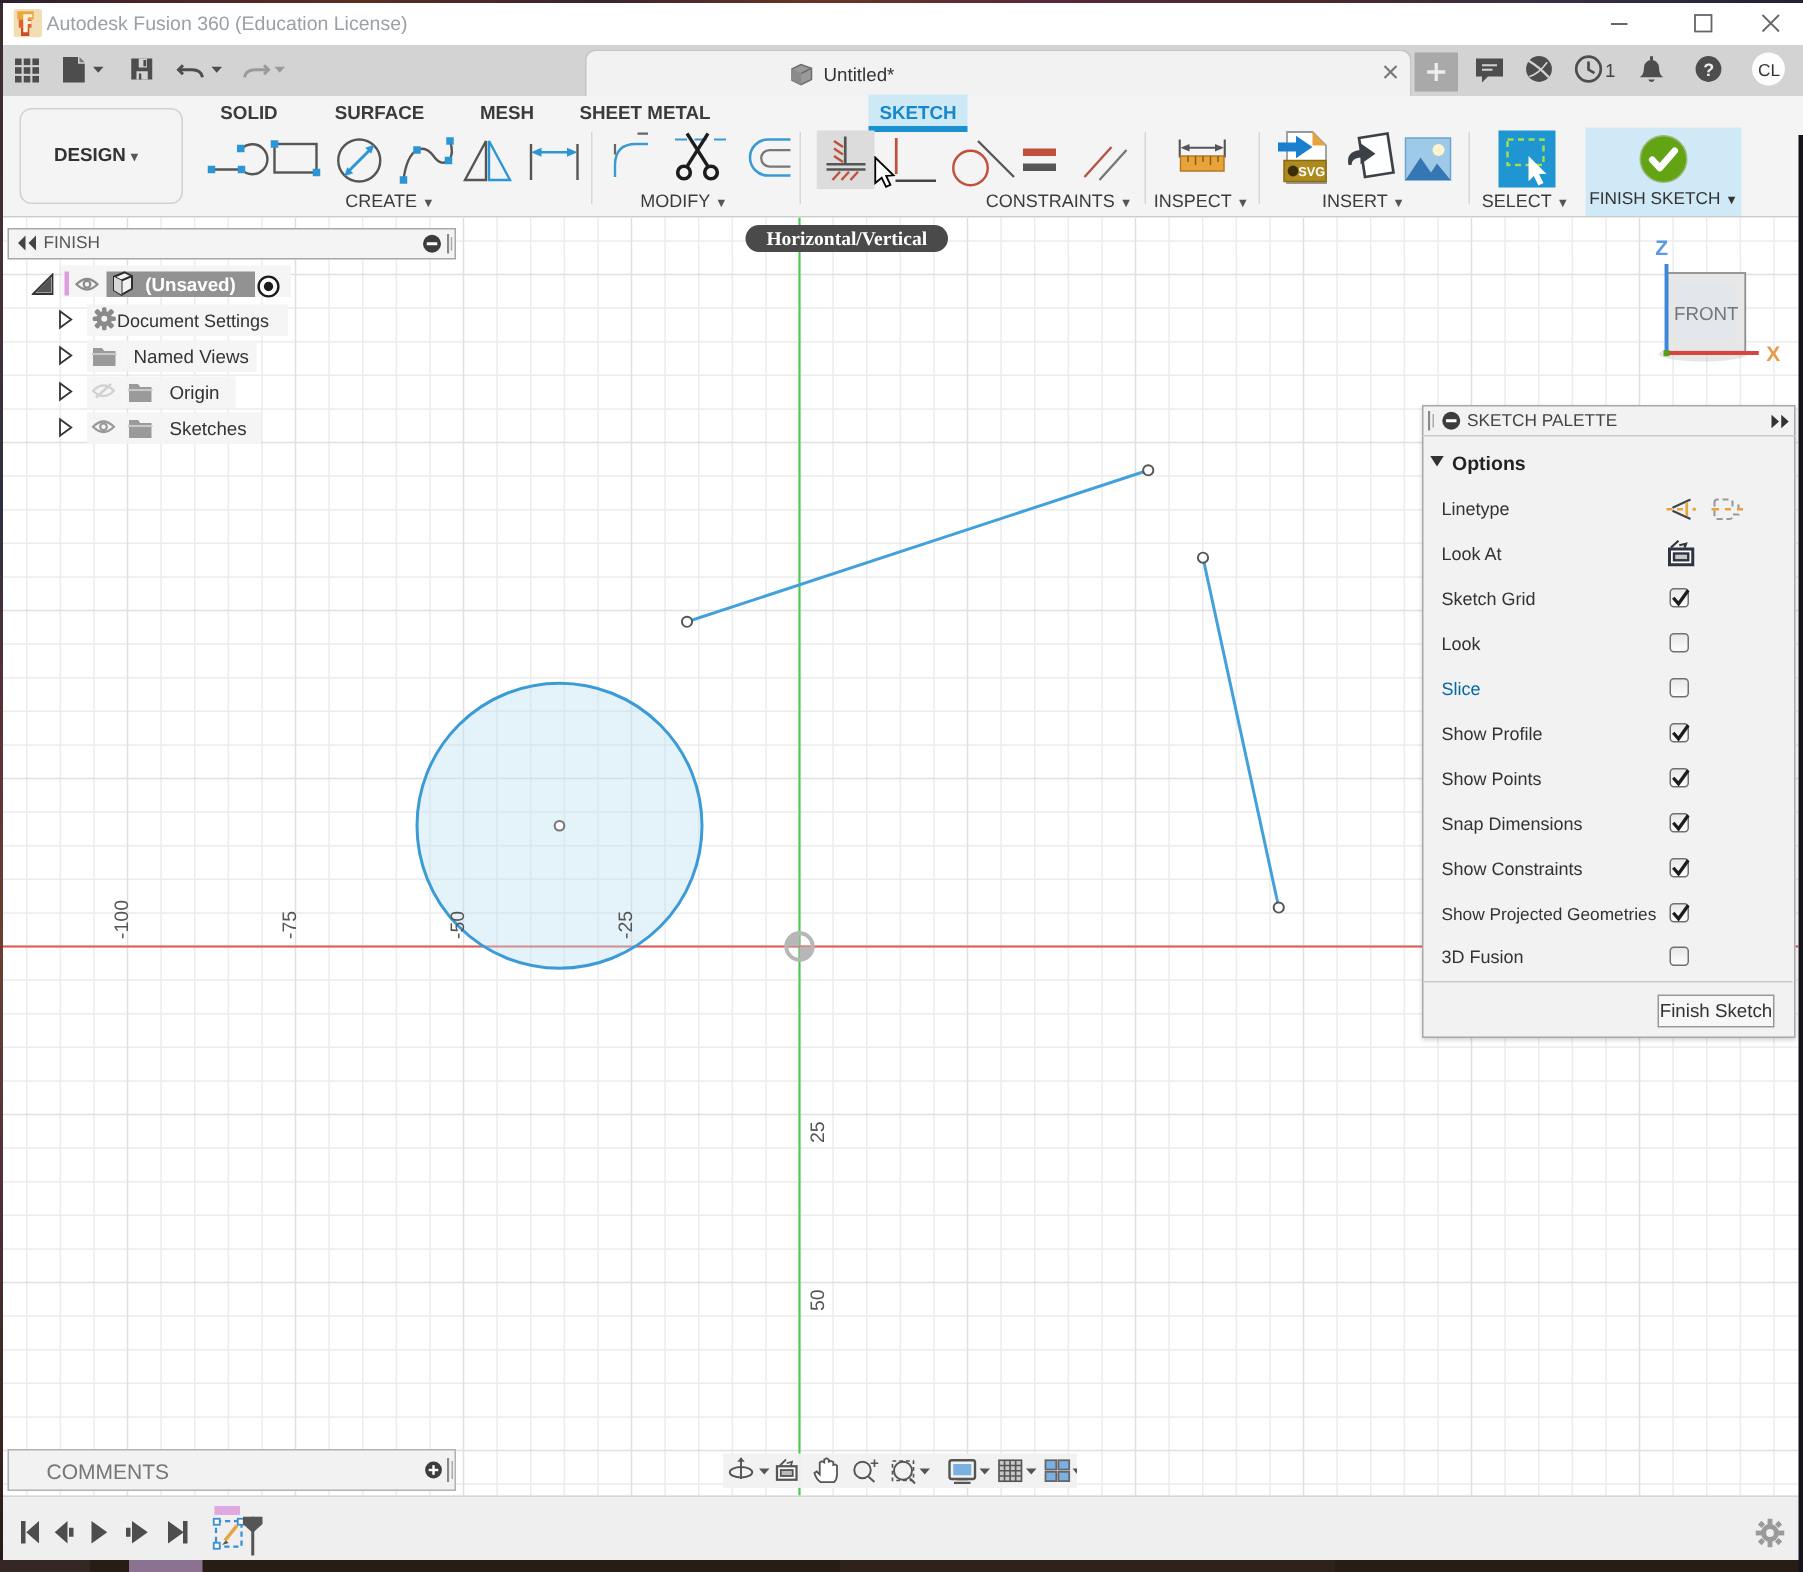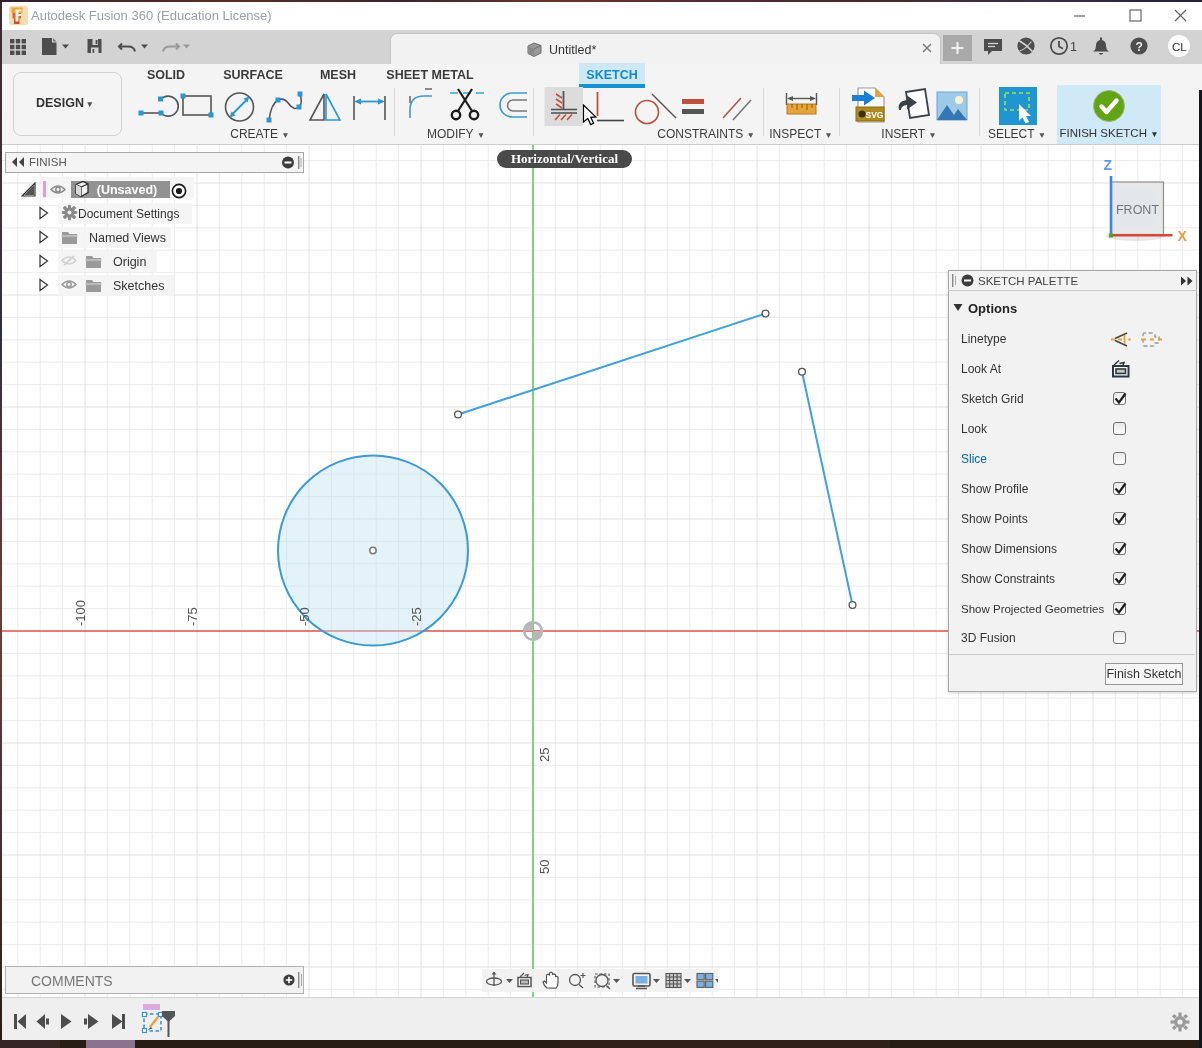--- a/index.html
+++ b/index.html
@@ -409,21 +409,21 @@
 <div class="a" style="left:961px;top:482px;font-size:12px;color:#333;">Show Profile</div>
 <div class="a" style="left:1113px;top:482px;width:13px;height:13px;background:linear-gradient(180deg,#e8e8e8,#fdfdfd);border:1.6px solid #707070;border-radius:3px;box-sizing:border-box;"></div>
 <svg class="a" style="left:1112px;top:480px;" width="17" height="17" viewBox="0 0 17 17">
     <path d="M3.5 8.5 L7 12.5 L13.5 3.5" fill="none" stroke="#1c1c1c" stroke-width="2.2"></path>
   </svg>
 <div class="a" style="left:961px;top:512px;font-size:12px;color:#333;">Show Points</div>
 <div class="a" style="left:1113px;top:512px;width:13px;height:13px;background:linear-gradient(180deg,#e8e8e8,#fdfdfd);border:1.6px solid #707070;border-radius:3px;box-sizing:border-box;"></div>
 <svg class="a" style="left:1112px;top:510px;" width="17" height="17" viewBox="0 0 17 17">
     <path d="M3.5 8.5 L7 12.5 L13.5 3.5" fill="none" stroke="#1c1c1c" stroke-width="2.2"></path>
   </svg>
-<div class="a" style="left:961px;top:542px;font-size:12px;color:#333;">Show Dimensions</div>
+<div class="a" style="left:961px;top:542px;font-size:12px;color:#333;">Snap Dimensions</div>
 <div class="a" style="left:1113px;top:542px;width:13px;height:13px;background:linear-gradient(180deg,#e8e8e8,#fdfdfd);border:1.6px solid #707070;border-radius:3px;box-sizing:border-box;"></div>
 <svg class="a" style="left:1112px;top:540px;" width="17" height="17" viewBox="0 0 17 17">
     <path d="M3.5 8.5 L7 12.5 L13.5 3.5" fill="none" stroke="#1c1c1c" stroke-width="2.2"></path>
   </svg>
 <div class="a" style="left:961px;top:572px;font-size:12px;color:#333;">Show Constraints</div>
 <div class="a" style="left:1113px;top:572px;width:13px;height:13px;background:linear-gradient(180deg,#e8e8e8,#fdfdfd);border:1.6px solid #707070;border-radius:3px;box-sizing:border-box;"></div>
 <svg class="a" style="left:1112px;top:570px;" width="17" height="17" viewBox="0 0 17 17">
     <path d="M3.5 8.5 L7 12.5 L13.5 3.5" fill="none" stroke="#1c1c1c" stroke-width="2.2"></path>
   </svg>
 <div class="a" style="left:961px;top:602px;font-size:12px;color:#333;"><span style="font-size:11.5px;">Show Projected Geometries</span></div>

